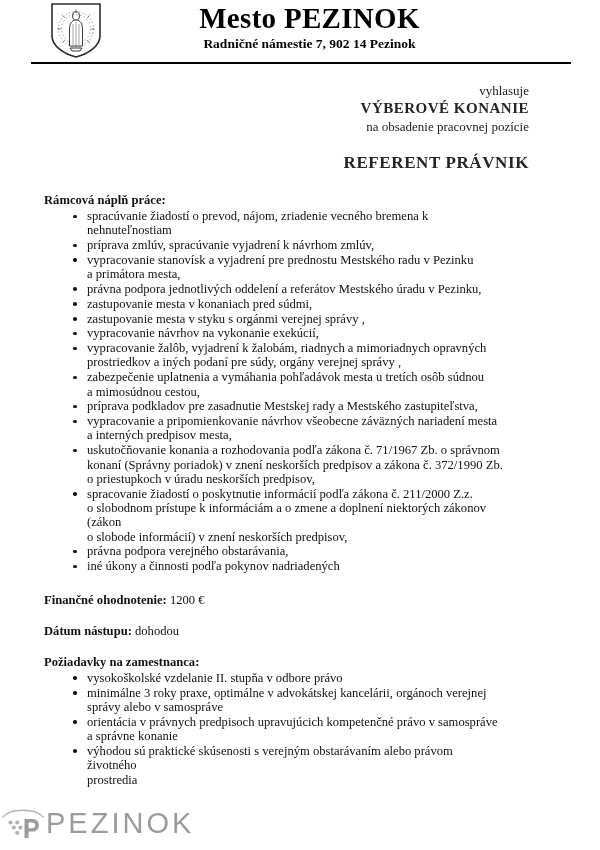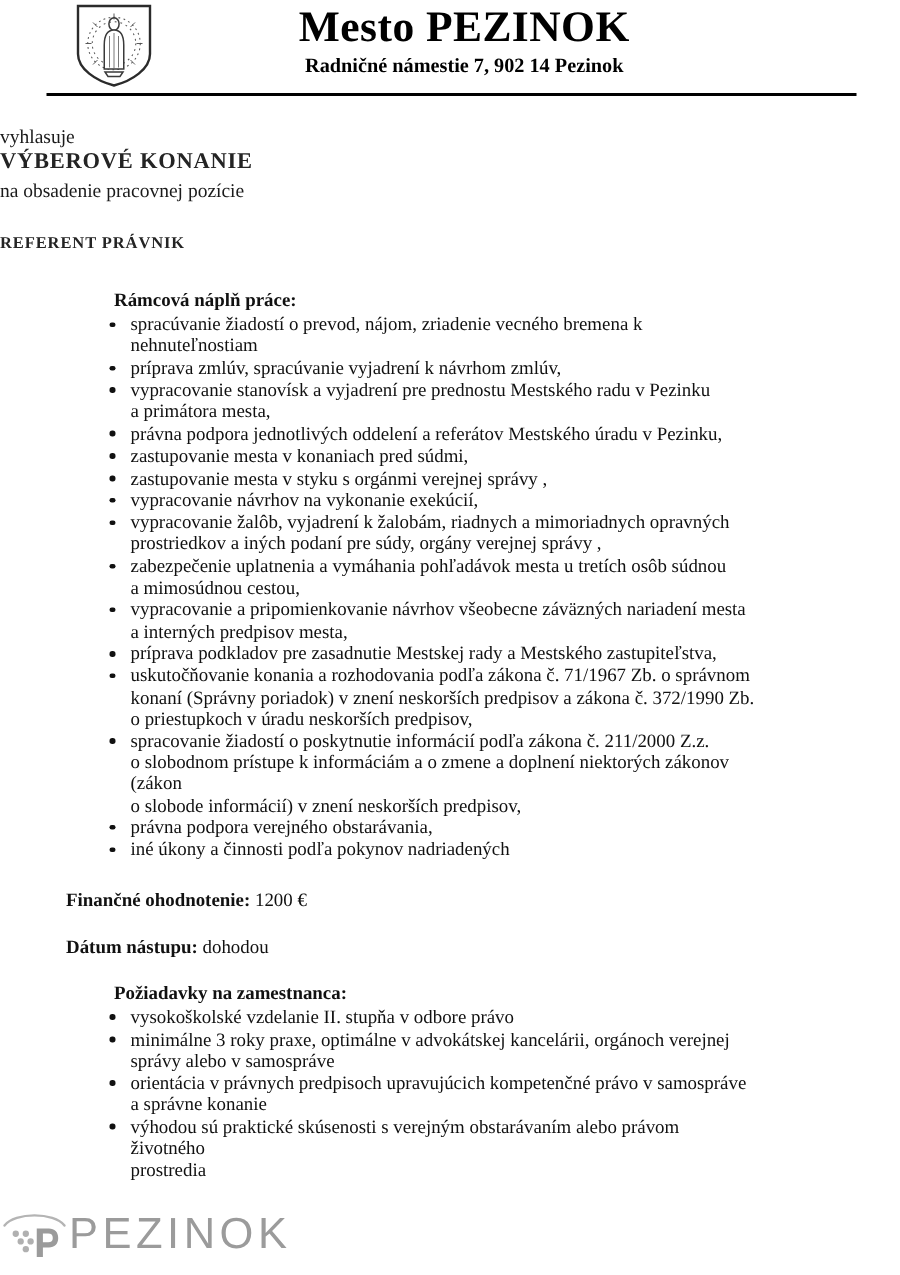--- a/index.html
+++ b/index.html
@@ -66,61 +66,60 @@
     position: absolute;
     left: 31px;
     top: 62px;
     width: 540px;
     height: 2px;
     background: #000000;
   }
 
   
   .announce {
-    text-align: left;
+    text-align: right;
     margin-top: 22px;
   }
   .announce .line-vyhlasuje {
     font-size: 13px;
     line-height: 17px;
     color: #1b1b1b;
   }
   .announce .line-konanie {
     font-size: 15px;
     font-weight: bold;
     line-height: 19px;
     letter-spacing: 0.5px;
     color: #242424;
   }
   .announce .line-position-intro {
     font-size: 13px;
     line-height: 18px;
     color: #1b1b1b;
   }
   .announce .line-role {
-    font-size: 11px;
+    font-size: 17px;
     font-weight: bold;
     line-height: 19px;
     letter-spacing: 0.6px;
     color: #242424;
     margin-top: 17px;
   }
 
   
   .body-area {
     margin-top: 20px;
     padding-left: 44px;
     padding-right: 26px;
   }
   .section-heading {
     font-size: 12.6px;
     font-weight: bold;
     line-height: 16px;
     color: #111111;
-    margin-left: 32px;
   }
   .meta-line {
     font-size: 12.6px;
     line-height: 16px;
     color: #111111;
   }
   .meta-line .meta-label {
     font-weight: bold;
   }
   .meta-line.regular .meta-label {
@@ -254,25 +253,25 @@
       </li>
       <li>
         <span>vypracovanie žalôb, vyjadrení k žalobám, riadnych a mimoriadnych opravných</span>
         <span class="cont">prostriedkov a iných podaní pre súdy, orgány verejnej správy ,</span>
       </li>
       <li>
         <span>zabezpečenie uplatnenia a vymáhania pohľadávok mesta u tretích osôb súdnou</span>
         <span class="cont">a mimosúdnou cestou,</span>
       </li>
       <li>
+        <span>príprava podkladov pre zasadnutie Mestskej rady a Mestského zastupiteľstva,</span>
+      </li>
+      <li>
         <span>vypracovanie a pripomienkovanie návrhov všeobecne záväzných nariadení mesta</span>
         <span class="cont">a interných predpisov mesta,</span>
-      </li>
-      <li>
-        <span>príprava podkladov pre zasadnutie Mestskej rady a Mestského zastupiteľstva,</span>
       </li>
       <li>
         <span>uskutočňovanie konania a rozhodovania podľa zákona č. 71/1967 Zb. o správnom</span>
         <span class="cont">konaní (Správny poriadok) v znení neskorších predpisov a zákona č. 372/1990 Zb.</span>
         <span class="cont">o priestupkoch v úradu neskorších predpisov,</span>
       </li>
       <li>
         <span>spracovanie žiadostí o poskytnutie informácií podľa zákona č. 211/2000 Z.z.</span>
         <span class="cont">o slobodnom prístupe k informáciám a o zmene a doplnení niektorých zákonov (zákon</span>
         <span class="cont">o slobode informácií) v znení neskorších predpisov,</span>

